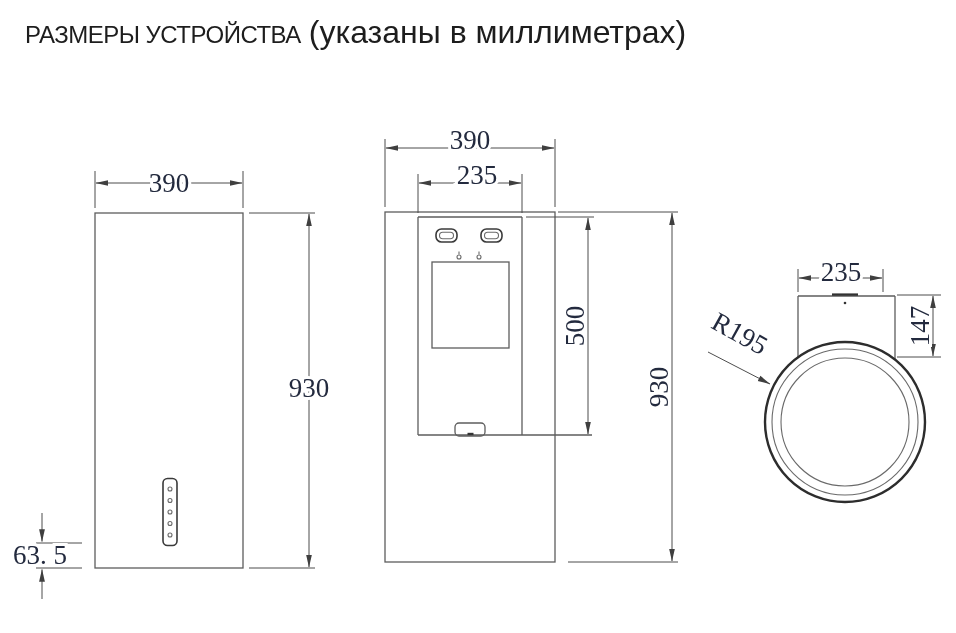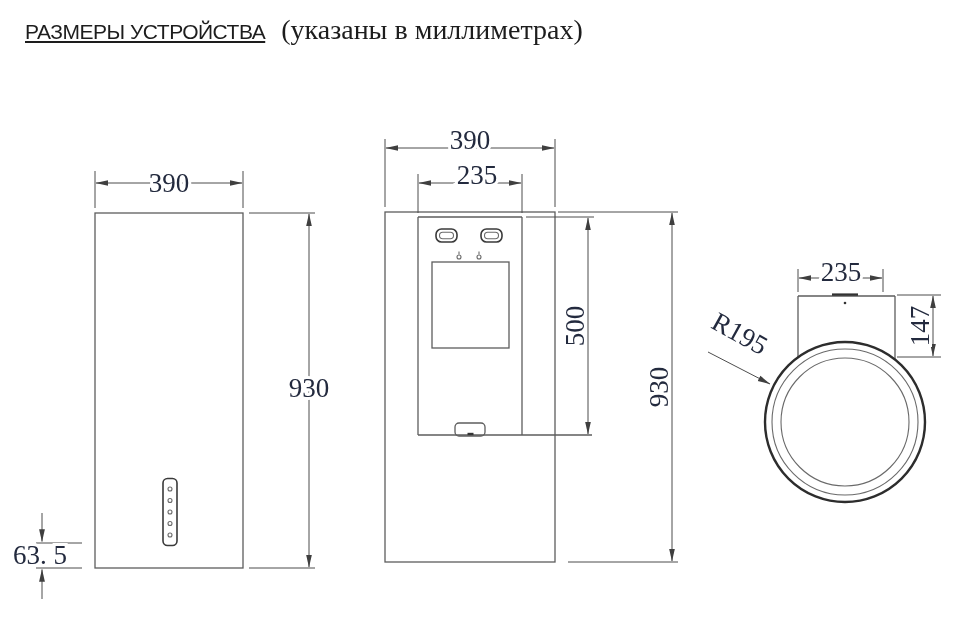--- a/index.html
+++ b/index.html
@@ -1,20 +1,20 @@
 <!DOCTYPE html>
 <html><head>
 <meta charset="utf-8">
 <style>
   html,body{margin:0;padding:0;background:#fff;}
   .stage{position:relative;width:956px;height:633px;background:#ffffff;overflow:hidden;
          font-family:"Liberation Sans", sans-serif;}
   .title{position:absolute;left:25px;top:14px;white-space:nowrap;color:#1d1d1d;}
-  .title-main{font-size:21px;letter-spacing:-0.5px;font-weight:400;text-decoration:underline;}
-  .title-sub{font-size:28px;margin-left:16px;font-weight:400;font-family:Liberation Serif, serif;}
+  .title-main{font-size:24px;letter-spacing:-0.5px;font-weight:400;}
+  .title-sub{font-size:32px;margin-left:8px;font-weight:400;}
   svg{position:absolute;left:0;top:0;}
   .outline{fill:none;stroke:#5d5d5d;stroke-width:1.3;}
   .thin{fill:none;stroke:#6a6a6a;stroke-width:1.1;}
   .dark{fill:none;stroke:#3a3a3a;stroke-width:1.6;}
   .dimline{stroke:#4d4d4d;stroke-width:1;fill:none;}
   .dim{font-family:"Liberation Serif","DejaVu Serif",serif;font-size:27px;fill:#232a3e;
        stroke:#ffffff;stroke-width:6px;paint-order:stroke;text-anchor:middle;}
   .dim-start{text-anchor:start;}
 </style>
 </head>

